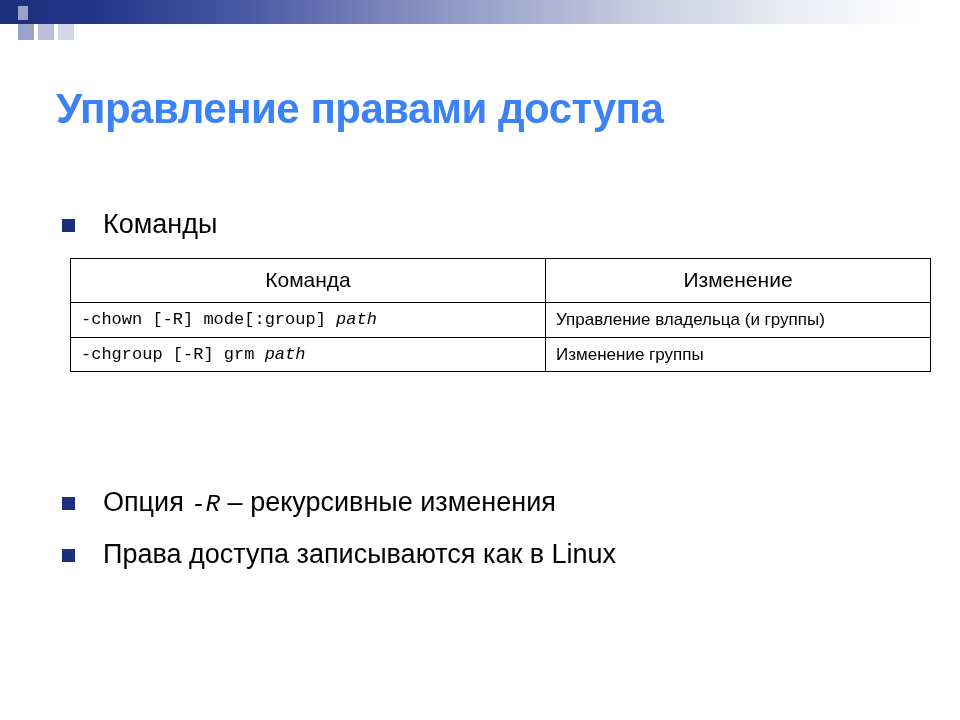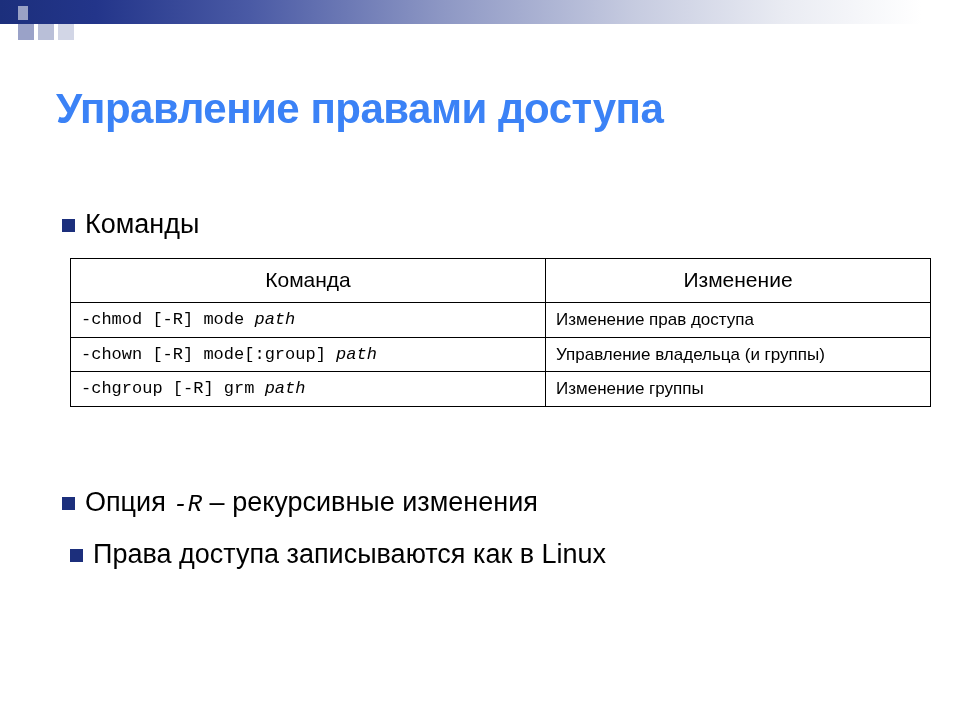--- a/index.html
+++ b/index.html
@@ -58,21 +58,21 @@
     font-weight: bold;
     letter-spacing: -0.5px;
     color: #3b82f6;
     line-height: 1.1;
   }
 
   
   .bullet-row {
     display: flex;
     align-items: flex-start;
-    gap: 10px;
+    gap: 28px;
   }
   .bullet-marker {
     width: 13px;
     height: 13px;
     background: #1c2f7c;
     flex: 0 0 auto;
     margin-top: 11px;
   }
   .bullet-text {
     font-size: 27px;
@@ -131,21 +131,20 @@
   
   #bullet-option {
     position: absolute;
     left: 62px;
     top: 486px;
   }
   #bullet-perms {
     position: absolute;
     left: 62px;
     top: 538px;
-    margin-left: 8px;
   }
   .mono-inline {
     font-family: "Liberation Mono", "DejaVu Sans Mono", monospace;
     font-style: italic;
     font-size: 24px;
   }
 </style>
 </head>
 <body>
 
@@ -171,24 +170,20 @@
         <col class="c2">
       </colgroup>
     <thead>
       <tr>
         <th>Команда</th>
         <th>Изменение</th>
       </tr>
     </thead>
     <tbody>
       <tr>
-        <td class="cmd"><span>-chmod [-R] mode </span><span class="it">path</span></td>
-        <td class="desc">Изменение прав доступа</td>
-      </tr>
-      <tr>
         <td class="cmd"><span>-chown [-R] mode[:group] </span><span class="it">path</span></td>
         <td class="desc">Управление владельца (и группы)</td>
       </tr>
       <tr>
         <td class="cmd"><span>-chgroup [-R] grm </span><span class="it">path</span></td>
         <td class="desc">Изменение группы</td>
       </tr>
     </tbody>
   </table>
 </div>

